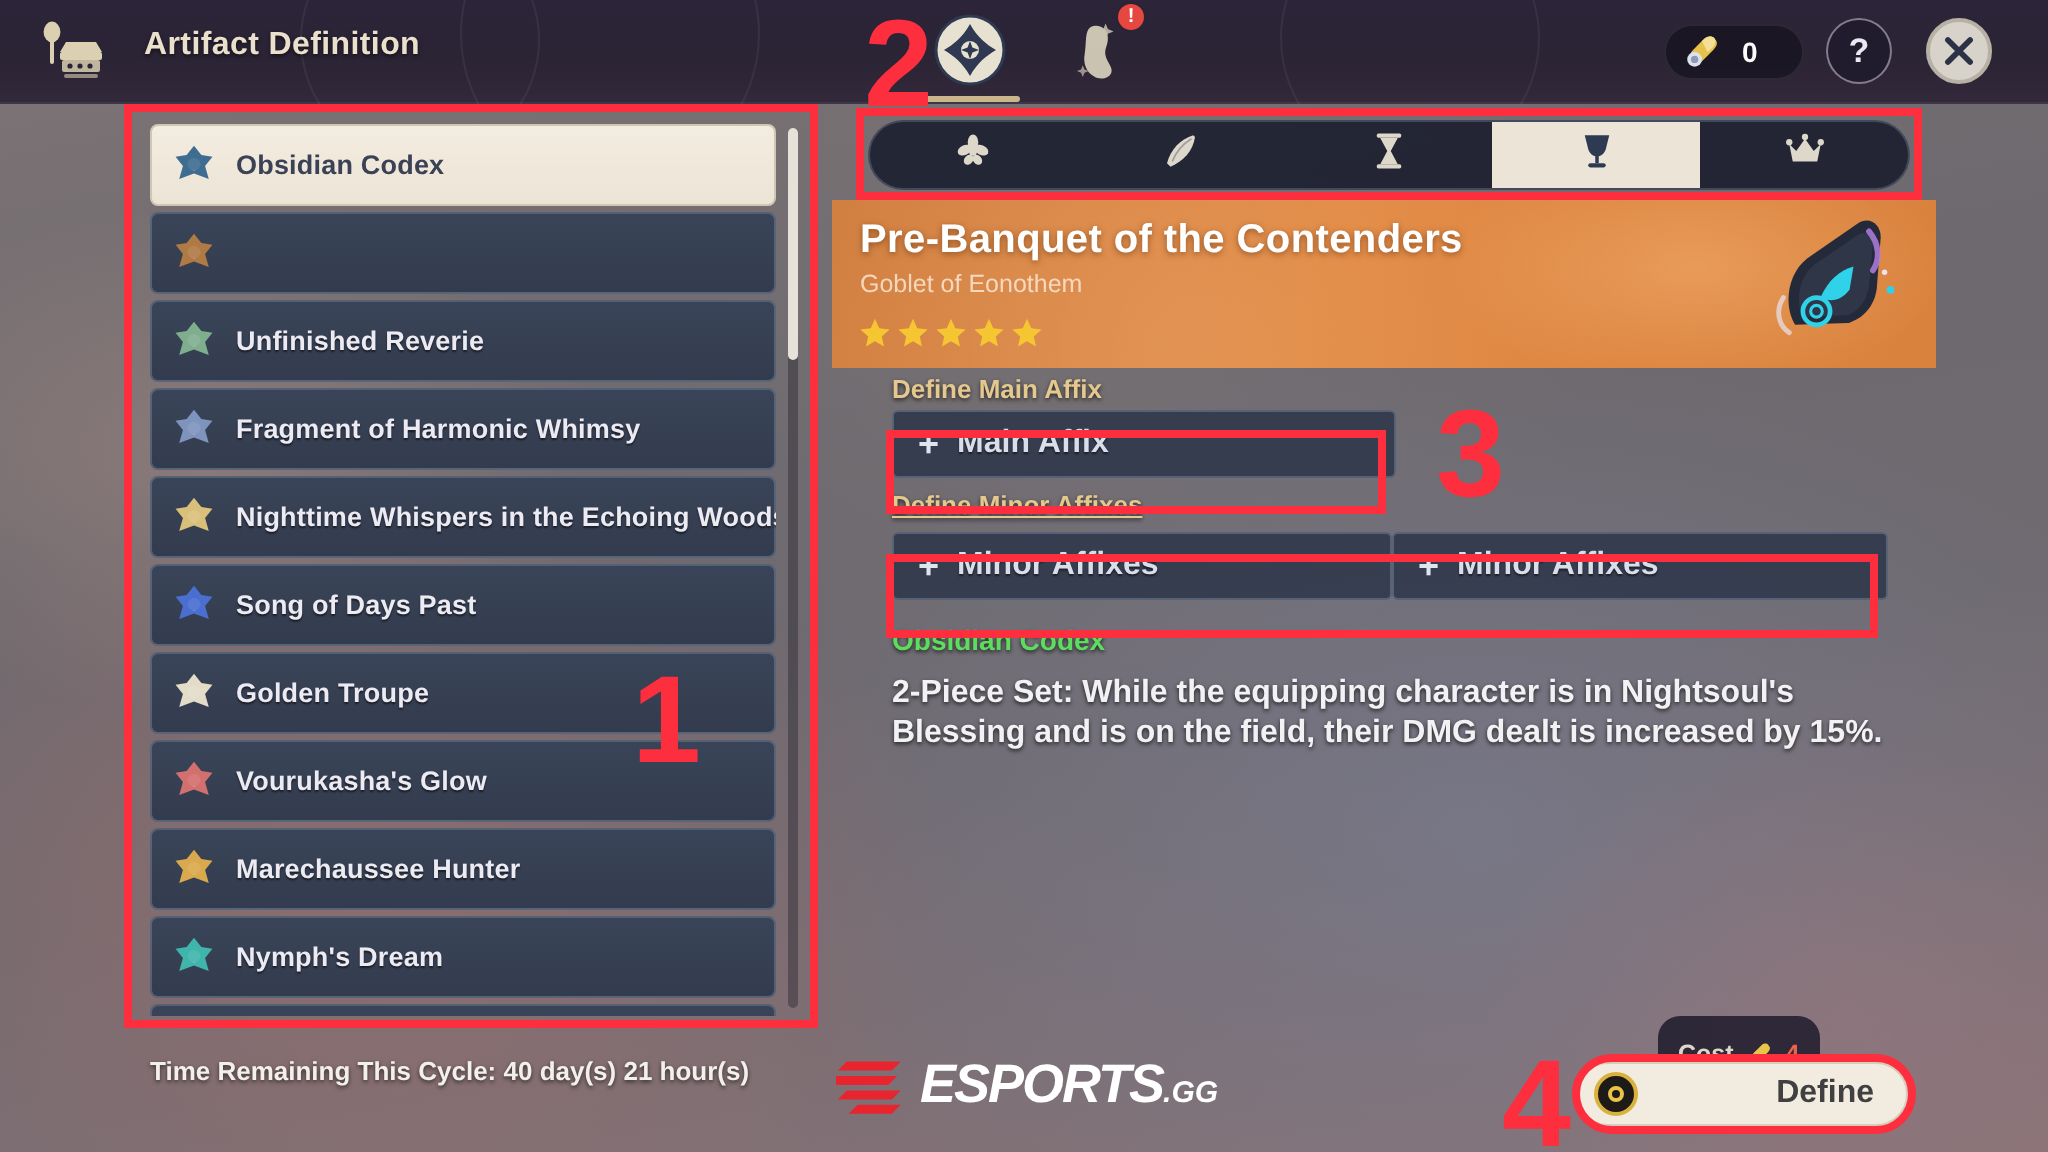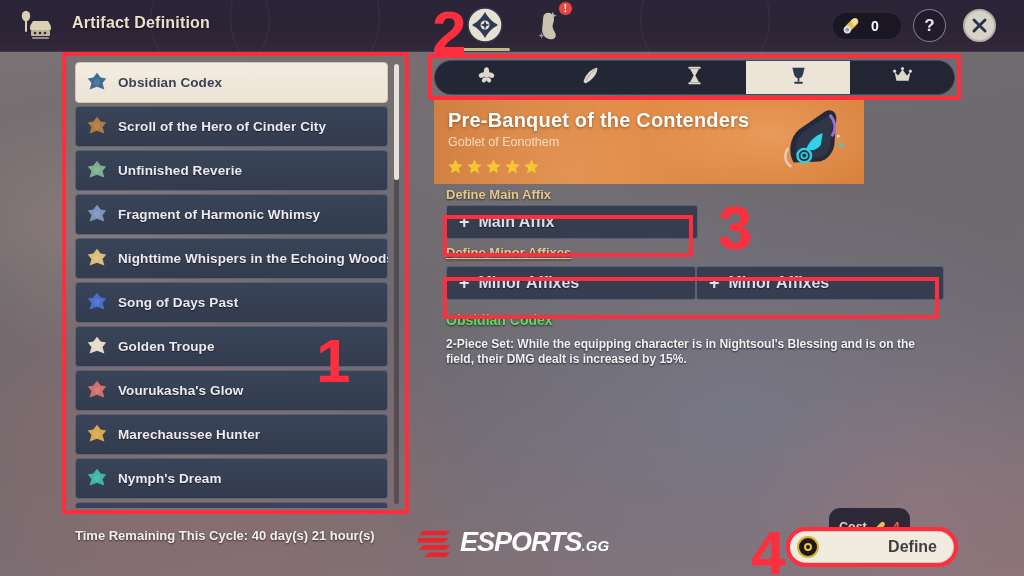--- a/index.html
+++ b/index.html
@@ -130,21 +130,21 @@
     background:rgba(28,32,48,.92); border-radius:18px;
     border:1px solid rgba(130,140,165,.35);
     display:flex; overflow:hidden;
   }
   .slot-tab{
     flex:1; display:flex; align-items:center; justify-content:center; cursor:pointer;
   }
   .slot-tab.active{ background:#ece5d7; }
 
   #detail-head{
-    position:absolute; left:434px; top:100px; width:430px; height:84px;
+    position:absolute; left:416px; top:100px; width:552px; height:84px;
     background:linear-gradient(105deg,#cf7b3c 0%, #e0853f 45%, #d9823e 100%);
     overflow:hidden;
   }
   #detail-head::before{
     content:""; position:absolute; inset:0;
     background:
       radial-gradient(ellipse 180px 90px at 78% 40%, rgba(255,200,140,.35), transparent 70%),
       radial-gradient(circle at 30% 85%, rgba(255,225,180,.18), transparent 60%);
   }
   #art-name{
@@ -168,21 +168,21 @@
     background:rgba(45,55,74,.88); border:1px solid rgba(120,135,160,.5);
     display:flex; align-items:center; padding-left:12px; cursor:pointer;
   }
   .affix-box .plus{ color:#dfe4ee; font-size:18px; font-weight:bold; margin-right:9px; line-height:1;}
   .affix-box .lbl{ color:#d9dee8; font-size:16px; font-weight:bold; text-shadow:0 1px 1px rgba(0,0,0,.5);}
 
   #set-name{
     color:#5ddd5d; font-size:14px; font-weight:bold; text-shadow:0 1px 2px rgba(0,0,0,.7);
   }
   .set-desc{
-    color:#f2f1f4; font-size:12px; font-weight:bold; line-height:1.28;
+    color:#f2f1f4; font-size:16px; font-weight:bold; line-height:1.28;
     text-shadow:0 1px 2px rgba(0,0,0,.7); margin-top:5px;
   }
 
   
   #bottom-note{
     position:absolute; left:75px; top:527px; color:#f3f0ec; font-size:13px; font-weight:bold;
     line-height:1.42; text-shadow:0 1px 2px rgba(0,0,0,.6);
   }
   #watermark{
     position:absolute; left:418px; top:527px; display:flex; align-items:center; gap:6px;
@@ -318,21 +318,20 @@
         <div class="nm">Obsidian Codex</div>
       </div>
       <div class="list-item">
         <div class="ico">
           <svg viewBox="0 0 26 26" width="24" height="24">
             <path d="M13 2 L17 7 L23 8 L19 13 L21 20 L13 17 L5 20 L7 13 L3 8 L9 7 Z" fill="#b07a45"></path>
             <circle cx="13" cy="12" r="3.4" fill="#ffffff" opacity=".55"></circle>
             <path d="M13 5 L15 9 L19 9.7 L16.2 12.6 L17 17 L13 15 L9 17 L9.8 12.6 L7 9.7 L11 9 Z" fill="#b07a45" opacity=".85"></path>
           </svg>
         </div>
-        <div class="nm">Scroll of the Hero of Cinder City</div>
       </div>
       <div class="list-item">
         <div class="ico">
           <svg viewBox="0 0 26 26" width="24" height="24">
             <path d="M13 2 L17 7 L23 8 L19 13 L21 20 L13 17 L5 20 L7 13 L3 8 L9 7 Z" fill="#7fae8f"></path>
             <circle cx="13" cy="12" r="3.4" fill="#ffffff" opacity=".55"></circle>
             <path d="M13 5 L15 9 L19 9.7 L16.2 12.6 L17 17 L13 15 L9 17 L9.8 12.6 L7 9.7 L11 9 Z" fill="#7fae8f" opacity=".85"></path>
           </svg>
         </div>
         <div class="nm">Unfinished Reverie</div>

